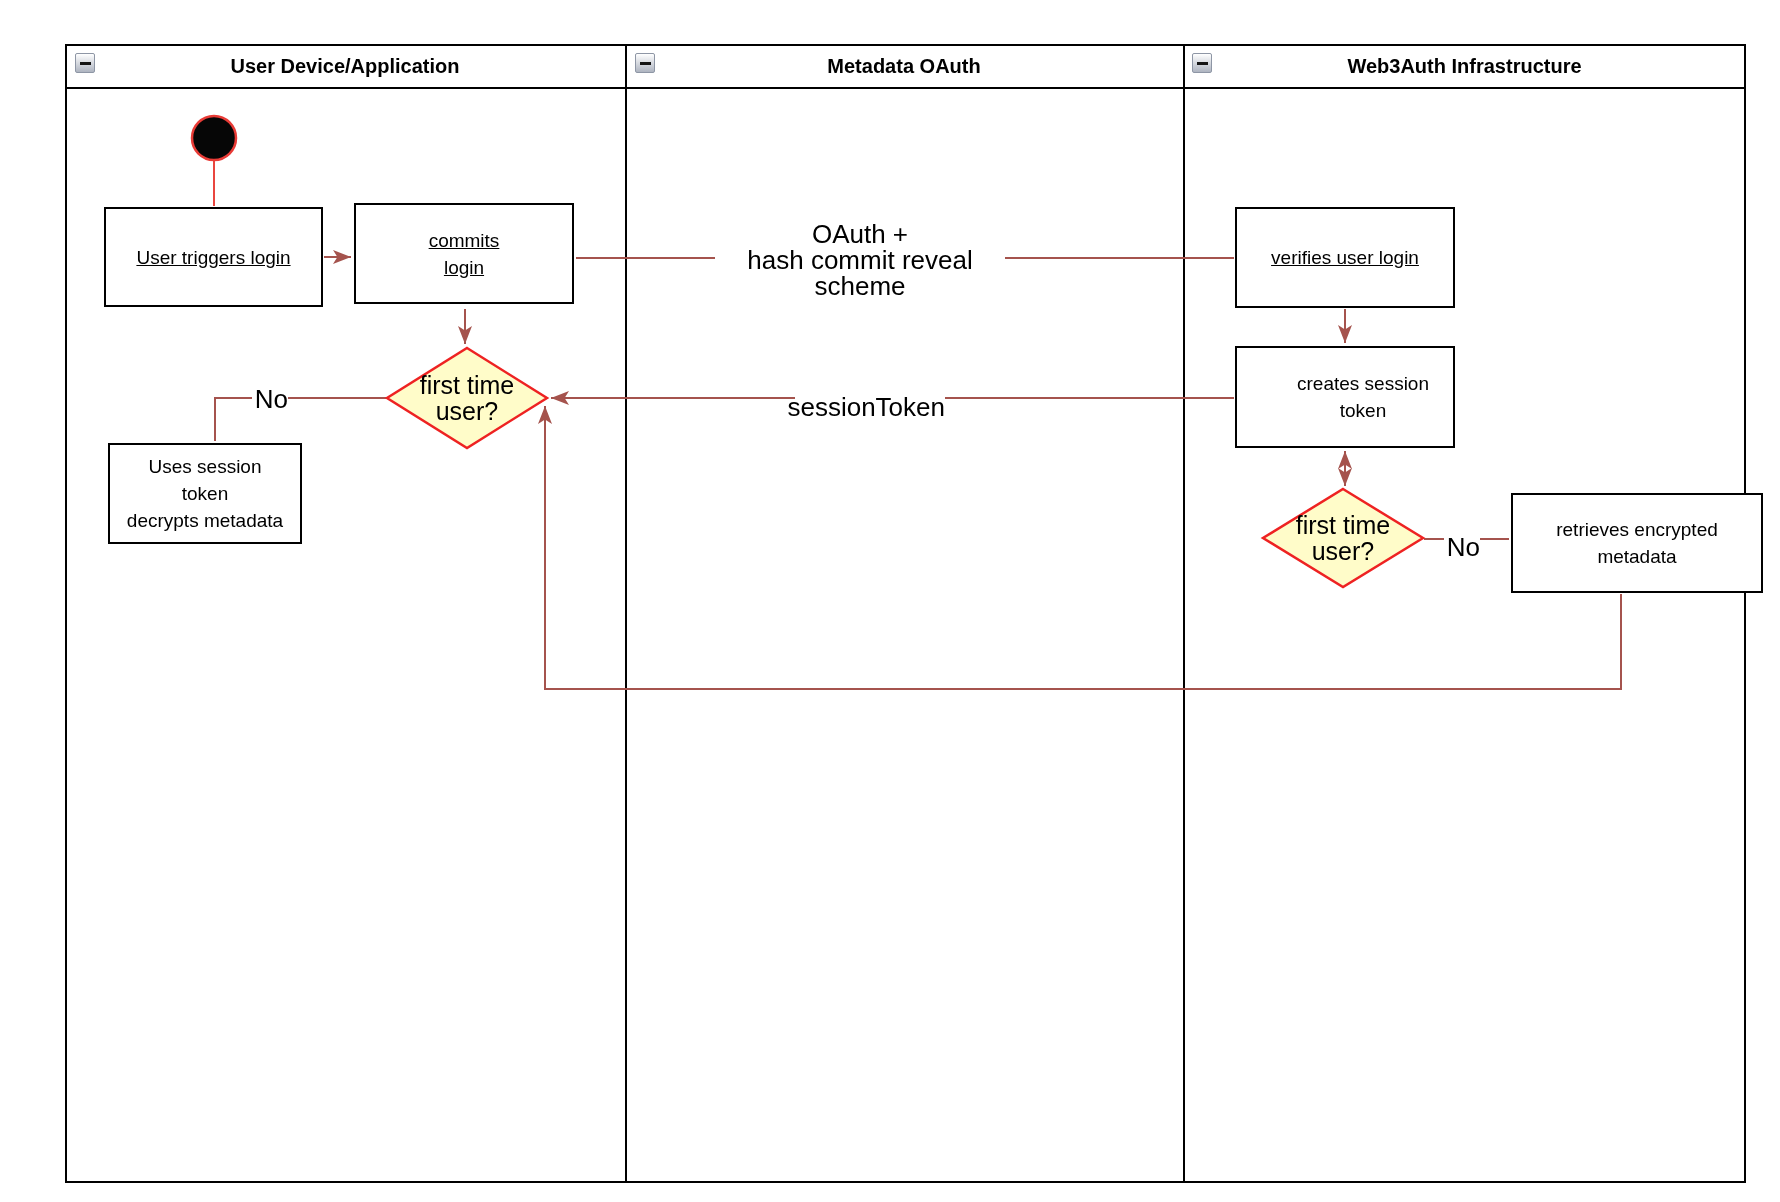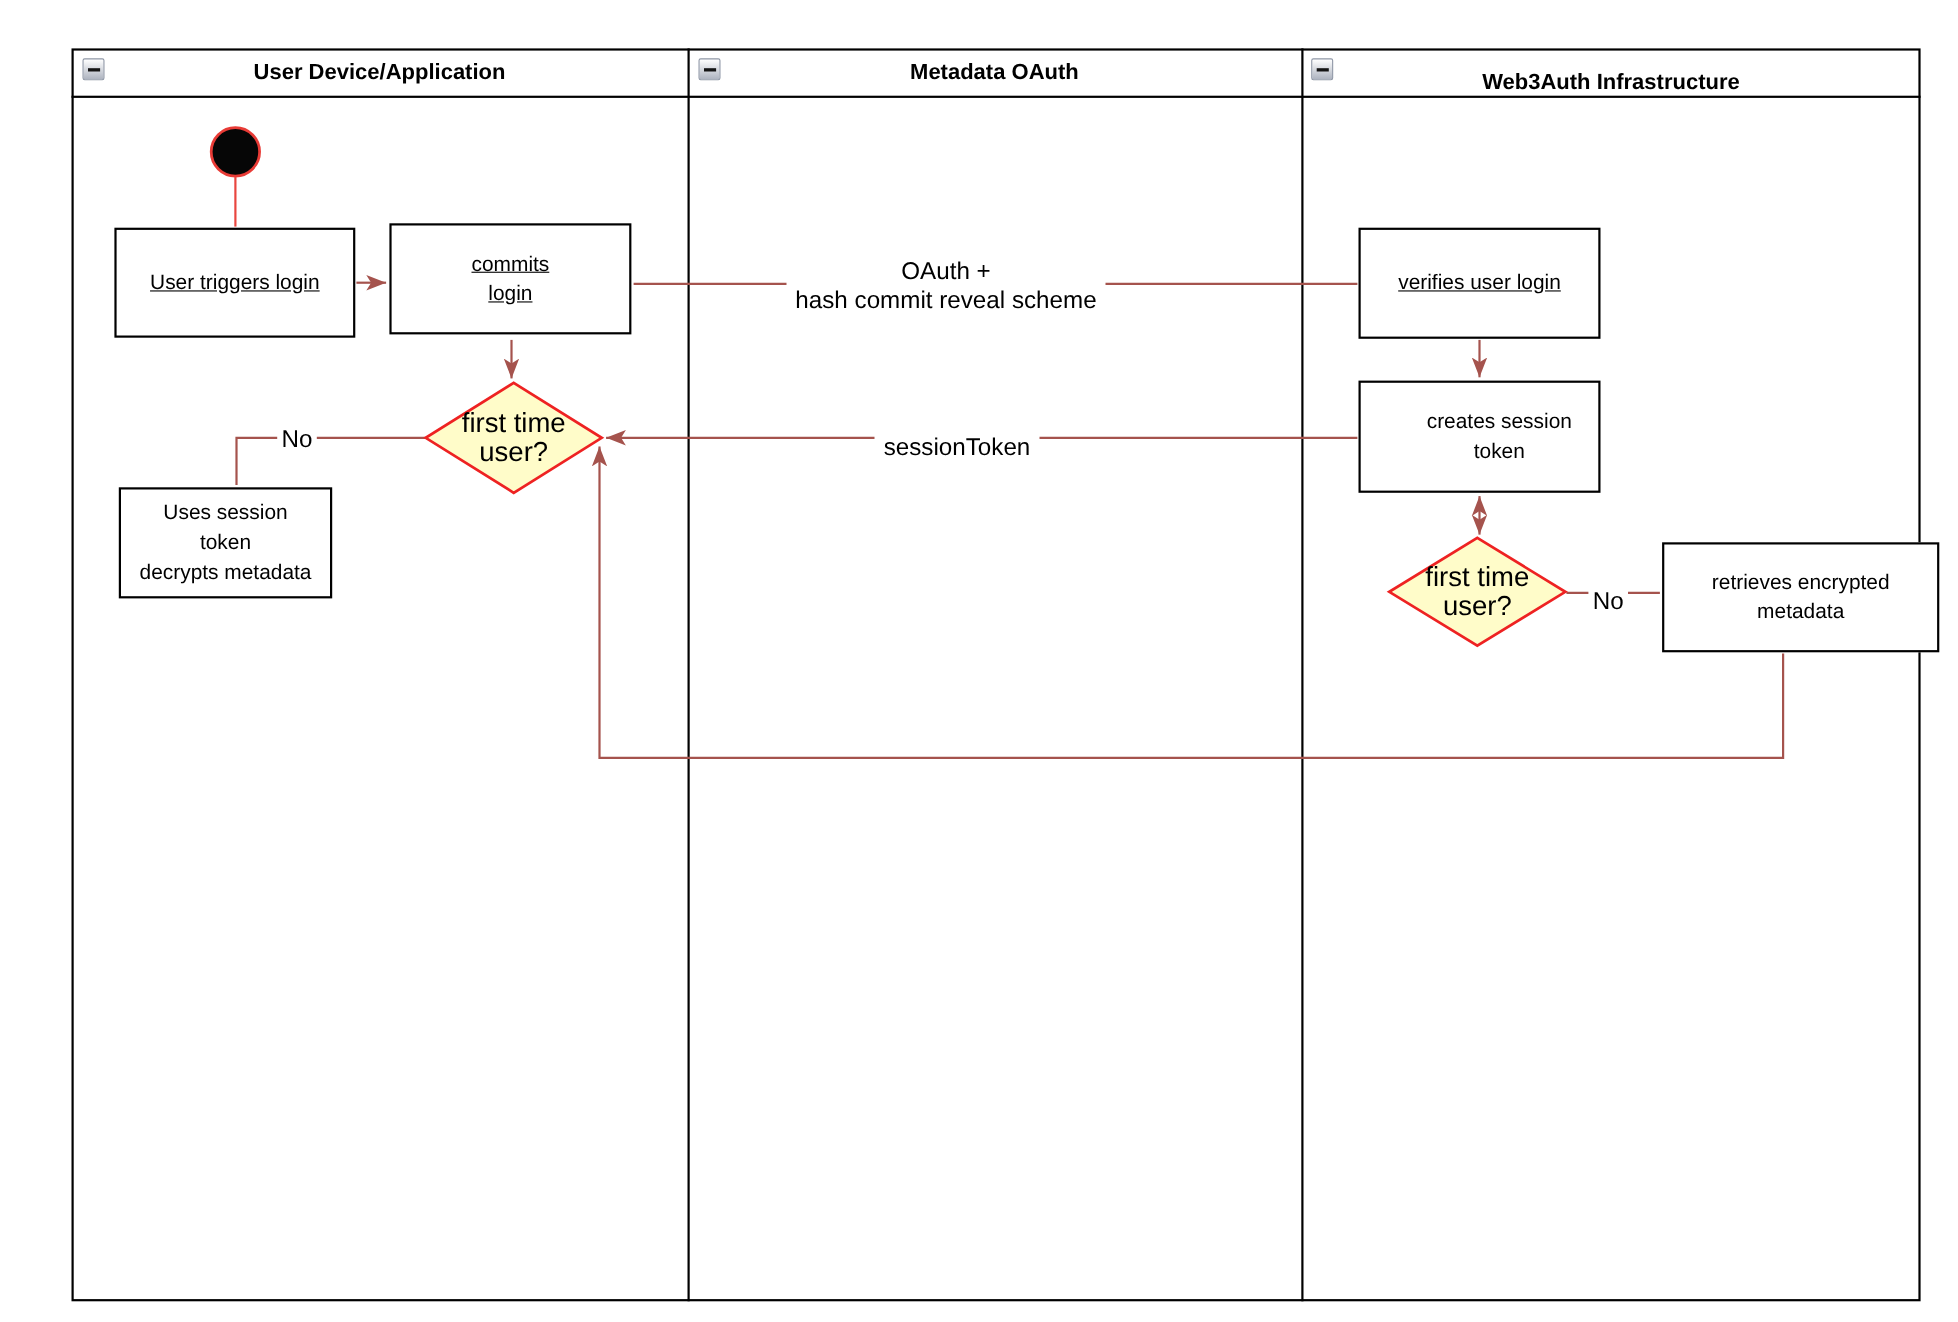--- a/index.html
+++ b/index.html
@@ -21,41 +21,41 @@
   .collapse-btn .minus{width:11px;height:3px;background:#141414;}
   
   .node{position:absolute;box-sizing:border-box;border:2px solid #000;background:#fff;
         display:flex;align-items:center;justify-content:center;text-align:center;
         font-size:19px;line-height:27px;white-space:pre-line;}
   
   .diamond-label{position:absolute;display:flex;align-items:center;justify-content:center;
                  text-align:center;font-size:25px;line-height:26px;white-space:pre-line;}
   
   .edge-label{position:absolute;background:#fff;display:flex;flex-direction:column;
-              align-items:center;justify-content:center;text-align:center;
-              font-size:22px;line-height:26px;white-space:pre-line;}
+              align-items:flex-end;justify-content:center;text-align:center;
+              font-size:26px;line-height:26px;white-space:pre-line;}
   svg.wires{position:absolute;left:0;top:0;width:1780px;height:1202px;}
 </style>
 </head>
 <body>
 
 <div class="canvas">
 
   <div class="frame"></div>
   <div class="vline" style="left:625px;"></div>
   <div class="vline" style="left:1183px;"></div>
   <div class="hsep"></div>
 
   <div class="lane-title" style="left:65px;width:560px;">
     <span>User Device/Application</span>
   </div>
   <div class="lane-title" style="left:625px;width:558px;">
     <span>Metadata OAuth</span>
   </div>
-  <div class="lane-title" style="left:1183px;width:563px;align-items:flex-end;">
+  <div class="lane-title" style="left:1183px;width:563px;">
     <span>Web3Auth Infrastructure</span>
   </div>
 
   <div class="collapse-btn" style="left:75px;top:53px;">
     <span class="minus"></span>
   </div>
   <div class="collapse-btn" style="left:635px;top:53px;">
     <span class="minus"></span>
   </div>
   <div class="collapse-btn" style="left:1192px;top:53px;">

